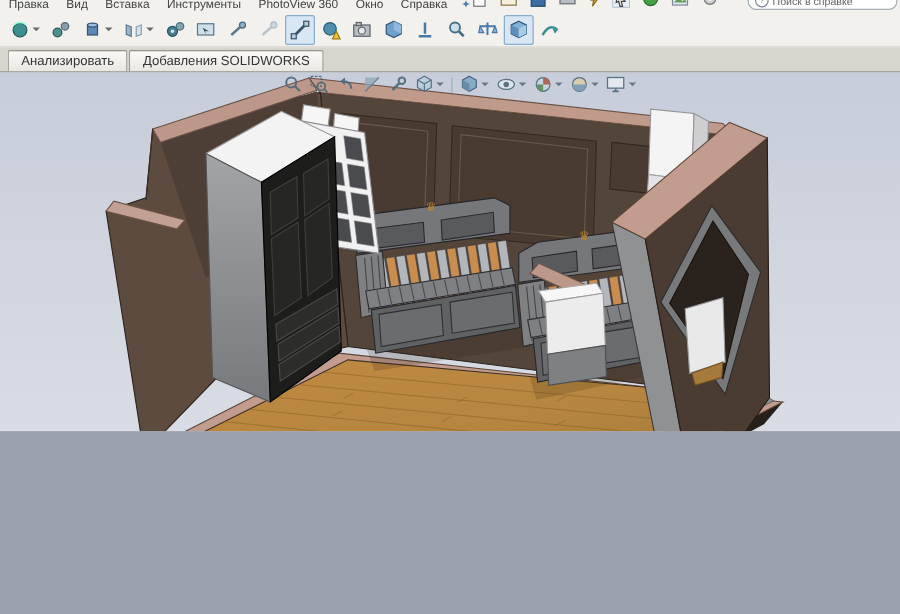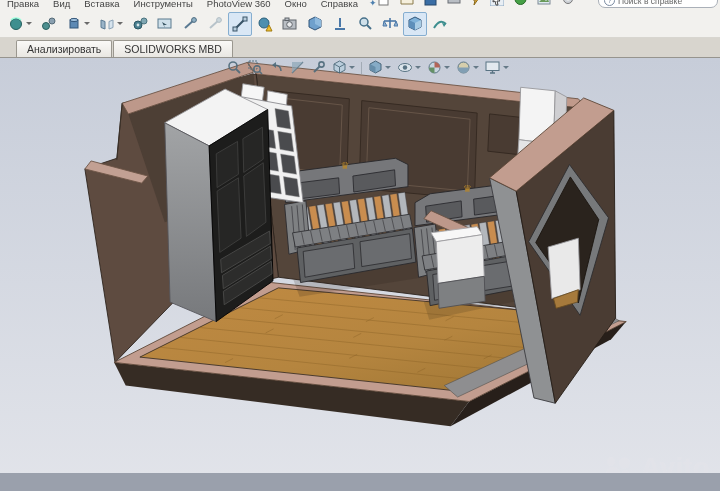--- a/index.html
+++ b/index.html
@@ -1,16 +1,16 @@
 <!DOCTYPE html>
 <html><head>
 <meta charset="utf-8">
 <style>
   html,body{margin:0;padding:0;background:#9aa0ac;}
-  .app{position:relative;width:720px;height:473px;overflow:hidden;background:#f2f1ee;
+  .app{position:relative;width:720px;height:345px;overflow:hidden;background:#f2f1ee;
        font-family:"Liberation Sans","DejaVu Sans",sans-serif;color:#333;}
   
   .menurow{height:10px;overflow:hidden;background:#f2f1ee;position:relative;}
   .menurow .inner{position:absolute;top:-5px;left:0;right:0;height:16px;display:flex;align-items:center;
                   font-size:9.5px;color:#444;}
   .menu-item{padding:0 7px;white-space:nowrap;}
   .pin{margin-left:4px;color:#4d7fae;font-size:9px;}
   .std-icons{position:absolute;left:378px;top:-3px;display:flex;gap:10px;align-items:flex-end;}
   .std-icons svg{display:block;}
   .helpsearch{position:absolute;right:2px;top:-2px;width:108px;height:13px;border:1px solid #aab0b8;
@@ -20,21 +20,21 @@
                  line-height:9px;text-align:center;color:#7a8aa0;flex:0 0 auto;}
   
   .toolrow{height:27px;background:#f2f1ee;border-bottom:1px solid #d8d6d0;display:flex;align-items:center;
            padding-left:4px;gap:1px;}
   .tbi{width:22px;height:22px;display:flex;align-items:center;justify-content:center;border:1px solid transparent;border-radius:2px;}
   .tbi.caret{width:30px;}
   .tbi .dn{width:0;height:0;border-left:3px solid transparent;border-right:3px solid transparent;border-top:3px solid #6a6a6a;margin-left:2px;}
   .tbi.pressed{background:#d9e7f5;border:1px solid #86aed0;}
   .tbi.dim{opacity:.38;}
   
-  .tabsrow{height:19px;background:#d8d5ce;border-bottom:1px solid #96948e;display:flex;align-items:flex-end;padding-left:16px;}
+  .tabsrow{height:19px;background:#d8d5ce;border-bottom:1px solid #96948e;display:flex;align-items:flex-end;padding-left:6px;}
   .cmtab{font-size:10.5px;color:#333;background:linear-gradient(#faf9f7,#e9e7e2);border:1px solid #9a978f;
          border-bottom:none;padding:2px 10px 2px 10px;margin-right:1px;border-radius:2px 2px 0 0;white-space:nowrap;}
   
   .viewport{position:relative;height:434px;background:linear-gradient(#c7cdd9,#e2e4ea);overflow:hidden;}
   .viewport svg.scene{position:absolute;left:0;top:0;}
   .headsup{position:absolute;left:225px;top:1px;display:flex;align-items:center;gap:2px;opacity:.9;}
   .hui{display:flex;align-items:center;padding:1px 2px;border-radius:2px;}
   .hui .dn{width:0;height:0;border-left:3px solid transparent;border-right:3px solid transparent;border-top:3px solid #5c7280;margin-left:2px;}
   .husep{width:1px;height:12px;background:#9fa8b2;margin:0 2px;}
   
@@ -204,21 +204,21 @@
     <span class="tbi">
         <svg width="16" height="16">
           <path d="M2 12 Q8 2 14 8" fill="none" stroke="#3e8f8f" stroke-width="2"></path>
           <path d="M14 8 L10 7 12 11 Z" fill="#3e8f8f"></path>
         </svg>
       </span>
   </div>
 
   <div class="tabsrow">
     <span class="cmtab">Анализировать</span>
-    <span class="cmtab">SOLIDWORKS MBD</span>
+    <span class="cmtab">Добавления SOLIDWORKS</span>
   </div>
 
   <div class="viewport">
     <svg class="scene" width="720" height="434" viewBox="0 55 720 489">
       <defs>
         <linearGradient id="woodg" x1="0" y1="0" x2="1" y2="1">
           <stop offset="0" stop-color="#c austin"></stop>
           <stop offset="0" stop-color="#c08a42"></stop>
           <stop offset="0.55" stop-color="#b5853f"></stop>
           <stop offset="1" stop-color="#9c7433"></stop>

